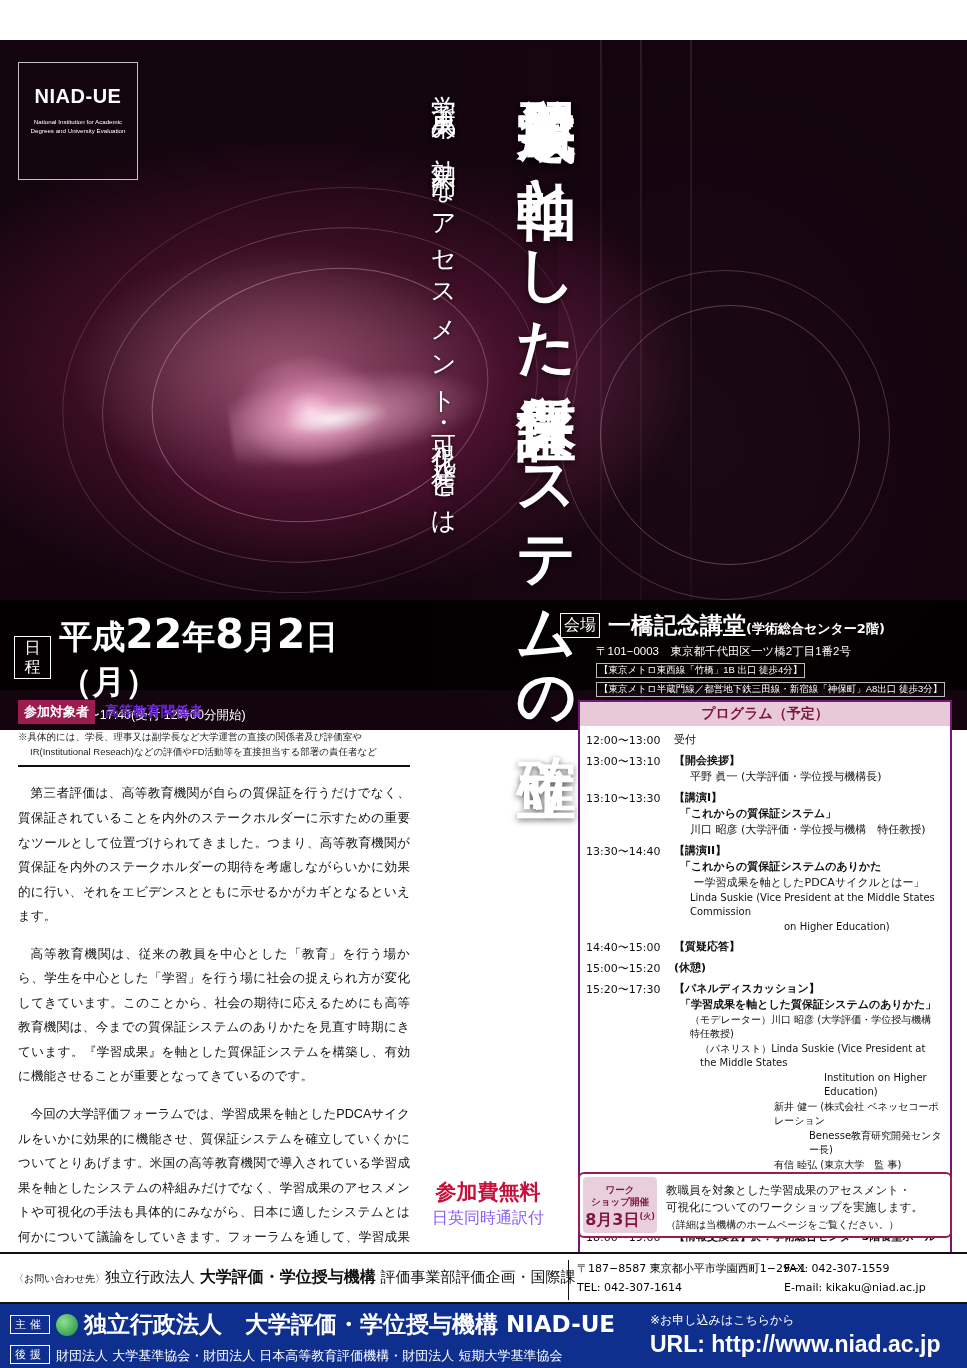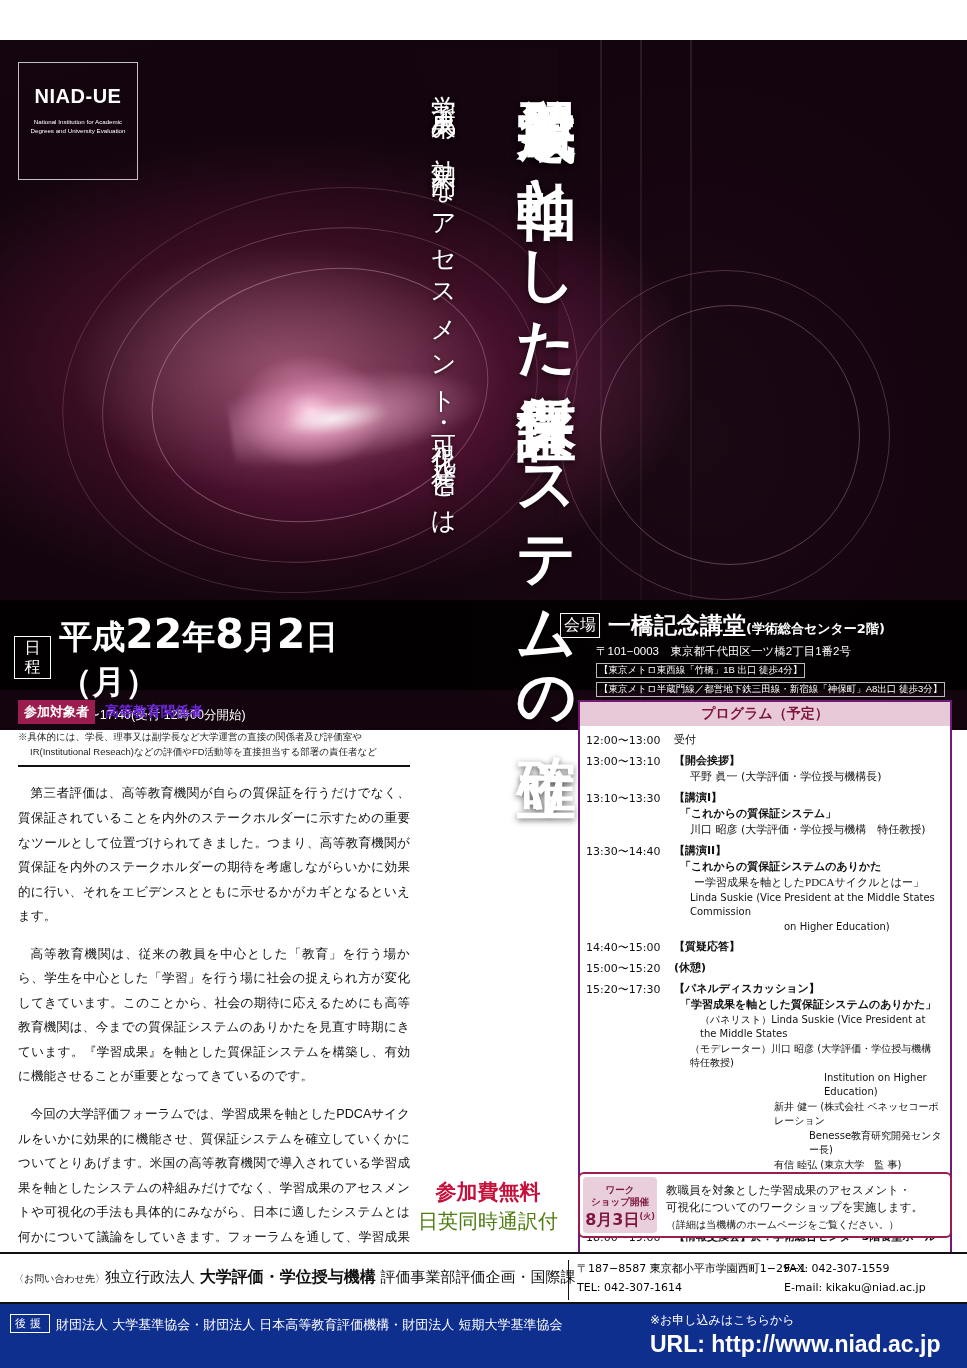--- a/index.html
+++ b/index.html
@@ -134,21 +134,21 @@
   }
   .program-body { padding: 6px 6px 8px 6px; }
   .prow { display: flex; margin-bottom: 5px; }
   .ptime { width: 88px; flex: 0 0 88px; font-size: 11px; color: #111; padding-top: 1px; font-family:"DejaVu Sans",sans-serif;}
   .pbody { flex: 1; font-size: 11px; line-height: 1.45; color: #111; font-family:"DejaVu Sans",sans-serif; }
   .pbody .hd { font-weight: bold; }
   .pbody .ttl { font-weight: bold; margin-left: 6px; }
   .pbody .nm { margin-left: 16px; }
   .pbody .en { margin-left: 16px; font-size: 10px; }
   .pbody .role { font-size: 10px; }
-  .pbody .ctr { text-align: center; font-family: Liberation Serif, serif; }
+  .pbody .ctr { text-align: center; }
 
   
   .workshop {
     position: absolute; left: 578px; top: 1172px; width: 374px; height: 66px;
     border: 2px solid #9b1c4e; border-radius: 6px; background: #fff;
     display: flex; align-items: stretch; overflow: hidden;
   }
   .ws-left {
     width: 74px; flex: 0 0 74px; background: #e9cfdc; color: #7d1540;
     font-size: 9.5px; font-weight: bold; text-align: center; padding-top: 7px;
@@ -161,21 +161,21 @@
   .ws-right .sub { font-size: 10px; }
 
   
   .free-badge {
     position: absolute; left: 408px; top: 1178px; width: 160px; text-align: center;
   }
   .free-badge .fb1 {
     color: #c5103b; font-weight: bold; font-size: 21px;
     font-family:"DejaVu Sans",sans-serif; letter-spacing: 0px;
   }
-  .free-badge .fb2 { color: #4d7c0f; font-size: 20px; margin-top: 2px; font-family:"DejaVu Sans",sans-serif;}
+  .free-badge .fb2 { color: #8b5cf6; font-size: 16px; margin-top: 2px; font-family:"DejaVu Sans",sans-serif;}
 
   
   .contact {
     position: absolute; left: 0; top: 1252px; width: 967px; height: 52px;
     border-top: 2px solid #111; border-bottom: 2px solid #111;
     background: #fff;
   }
   .contact .c-left {
     position: absolute; left: 14px; top: 13px; font-size: 15px; font-family:"DejaVu Sans",sans-serif; color:#111;
   }
@@ -327,22 +327,22 @@
         <div class="pbody">
           <div class="hd">(休憩)</div>
         </div>
       </div>
 
       <div class="prow">
         <div class="ptime">15:20〜17:30</div>
         <div class="pbody">
           <div class="hd">【パネルディスカッション】</div>
           <div class="ttl">「学習成果を軸とした質保証システムのありかた」</div>
+          <div class="role" style="margin-left:16px">（モデレーター）川口 昭彦 (大学評価・学位授与機構　特任教授)</div>
           <div class="role" style="margin-left:26px">（パネリスト）Linda Suskie (Vice President at the Middle States</div>
-          <div class="role" style="margin-left:16px">（モデレーター）川口 昭彦 (大学評価・学位授与機構　特任教授)</div>
           <div class="role" style="margin-left:150px">Institution on Higher Education)</div>
           <div class="role" style="margin-left:100px">新井 健一 (株式会社 ベネッセコーポレーション</div>
           <div class="role" style="margin-left:135px">Benesse教育研究開発センター長)</div>
           <div class="role" style="margin-left:100px">有信 睦弘 (東京大学　監 事)</div>
           <div class="role" style="margin-left:100px">濱口 哲 (新潟大学　副学長)</div>
         </div>
       </div>
 
       <div class="prow">
         <div class="ptime">17:30〜17:40</div>
@@ -389,20 +389,25 @@
       <div>TEL: 042-307-1614</div>
       <div class="r2">
         <div>FAX: 042-307-1559</div>
         <div>E-mail: kikaku@niad.ac.jp</div>
       </div>
     </div>
   </div>
 
   <div class="footer">
     <div class="f-left">
+      <div class="f-row">
+        <span class="f-tag">主催</span>
+        <span class="f-globe"></span>
+        <span class="f-main"><span>独立行政法人</span>　<span>大学評価・学位授与機構 NIAD-UE</span></span>
+      </div>
       <div class="f-row" style="margin-top:4px">
         <span class="f-tag">後援</span>
         <span class="f-sub">財団法人 大学基準協会・財団法人 日本高等教育評価機構・財団法人 短期大学基準協会</span>
       </div>
     </div>
     <div class="f-right">
       <div class="apply">※お申し込みはこちらから</div>
       <div class="url">URL: http://www.niad.ac.jp</div>
     </div>
   </div>

